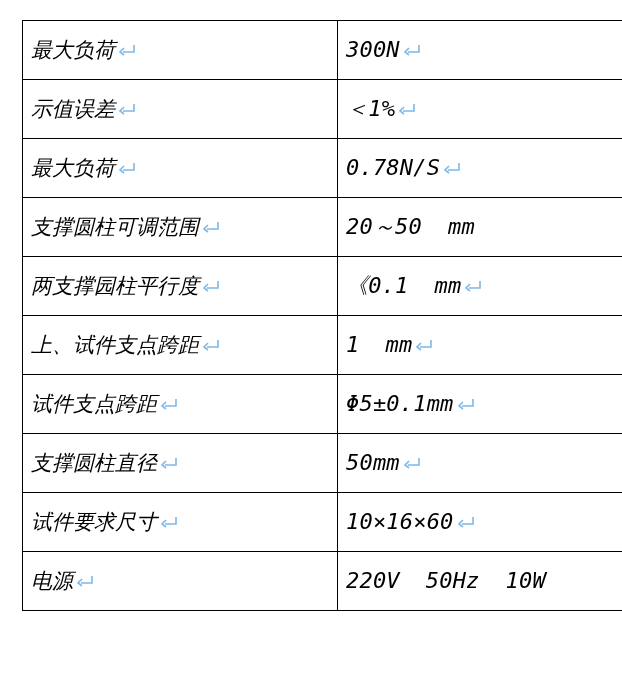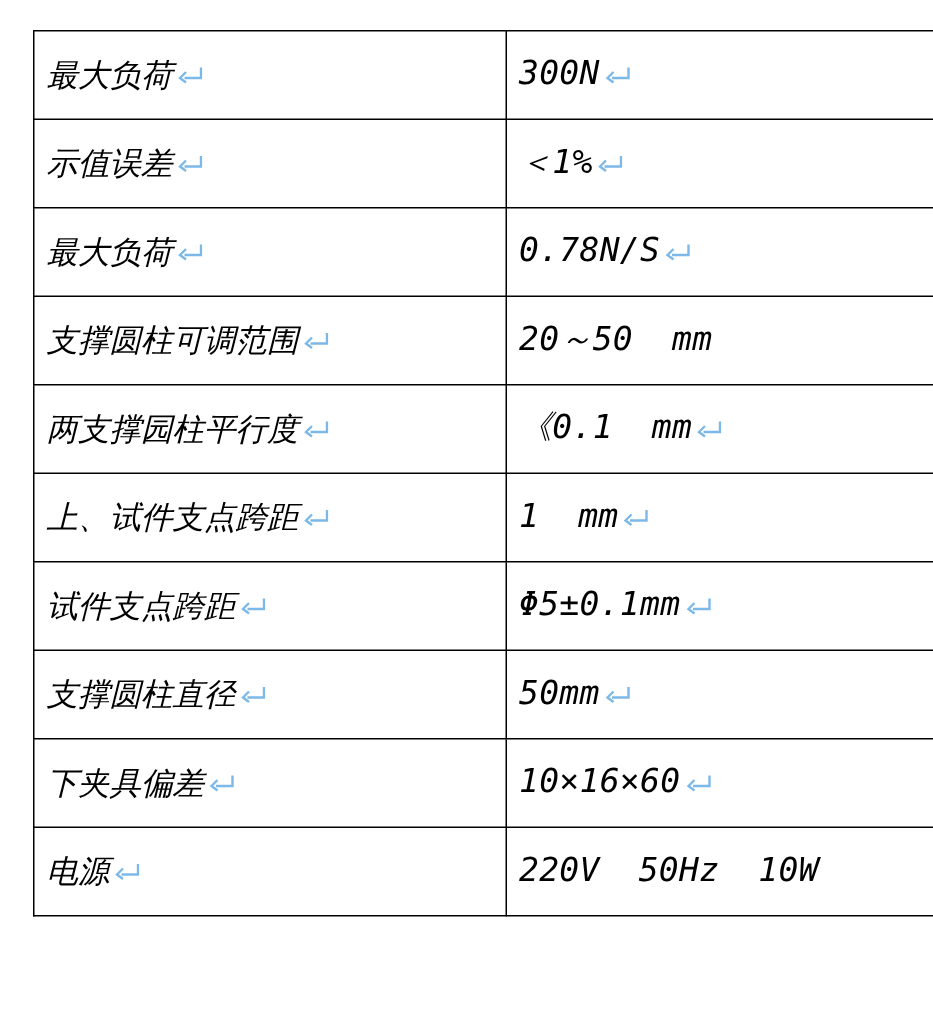--- a/index.html
+++ b/index.html
@@ -270,21 +270,21 @@
                   <path d="M6 5 L2 9 L6 12" stroke="#7cb8e8" stroke-width="1.6" fill="none"></path>
                 </svg>
               </span>
           </span>
         </td>
       </tr>
 
       <tr>
         <td class="col-label">
           <span class="cell-inner">
-            <span class="txt">下夹具偏差</span>
+            <span class="txt">试件要求尺寸</span>
             <span class="pilcrow">
                 <svg width="17" height="13" viewBox="0 0 17 13">
                   <path d="M16 2 L16 9 L5 9" stroke="#7cb8e8" stroke-width="1.6" fill="none"></path>
                   <path d="M6 5 L2 9 L6 12" stroke="#7cb8e8" stroke-width="1.6" fill="none"></path>
                 </svg>
               </span>
           </span>
         </td>
         <td class="col-value">
           <span class="cell-inner">

